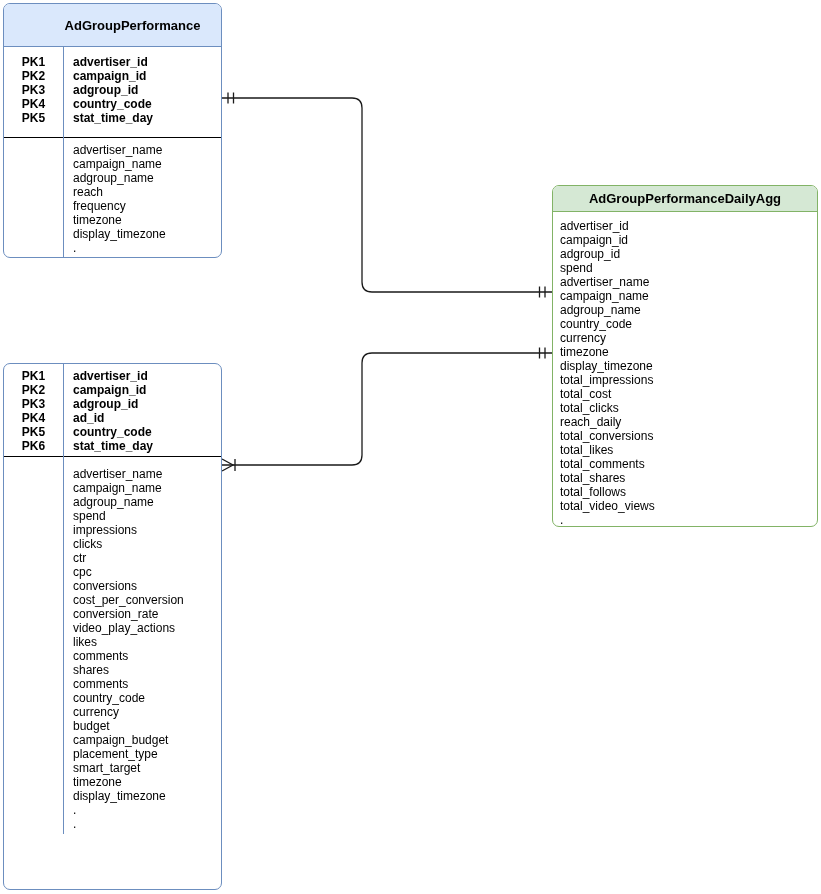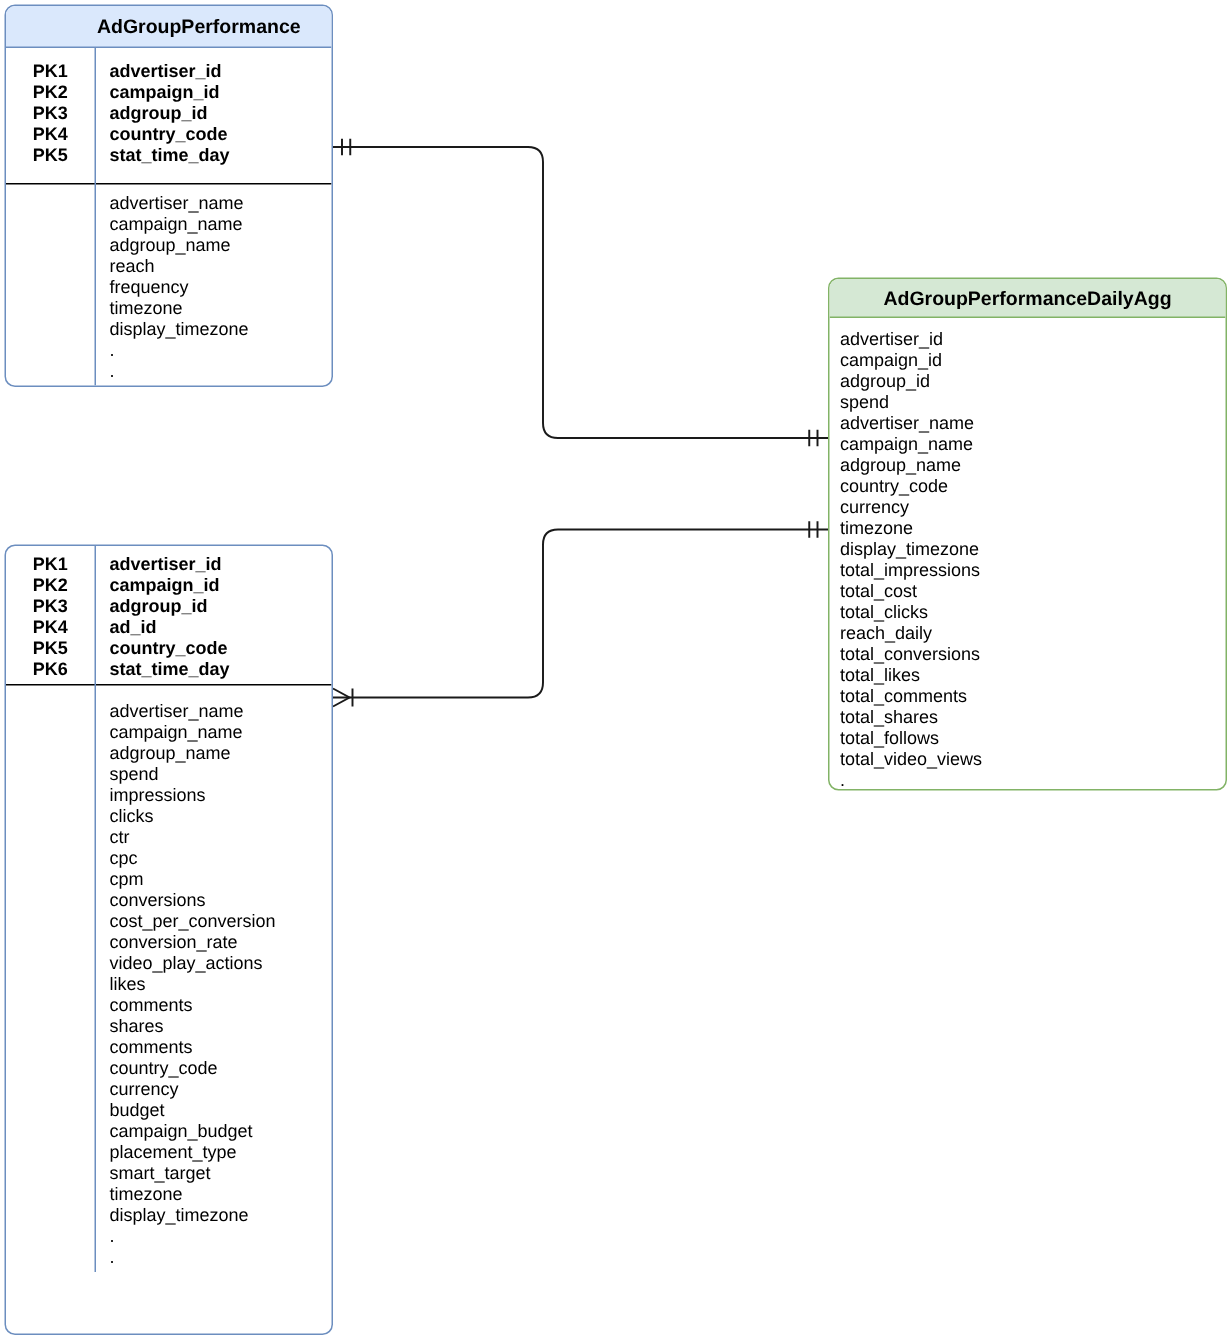--- a/index.html
+++ b/index.html
@@ -29,21 +29,21 @@
     border-radius: 7px;
     overflow: hidden;
   }
   .er-table.blue  { border: 1.5px solid #6c8ebf; }
   .er-table.green { border: 1.5px solid #82b366; }
 
   .er-header {
     display: flex; align-items: center; justify-content: center;
     font-weight: bold; font-size: 13px;
   }
-  .blue  .er-header { height: 28px; background: #dae8fc; border-bottom: 1.5px solid #6c8ebf; padding-left: 40px; }
+  .blue  .er-header { height: 43px; background: #dae8fc; border-bottom: 1.5px solid #6c8ebf; padding-left: 40px; }
   .green .er-header { height: 26px; background: #d5e8d4; border-bottom: 1.5px solid #82b366; }
 
   .er-body { position: relative; }
 
   .col-divider {
     position: absolute; left: 59px; top: 0; bottom: 0; width: 1px;
     background: #6c8ebf;
   }
   .section-divider { height: 1px; background: #000000; }
 
@@ -185,21 +185,20 @@
           <div class="field-row">spend</div>
 
           <div class="field-row">impressions</div>
 
           <div class="field-row">clicks</div>
 
           <div class="field-row">ctr</div>
 
           <div class="field-row">cpc</div>
 
-          <div class="field-row">cpm</div>
 
           <div class="field-row">conversions</div>
 
           <div class="field-row">cost_per_conversion</div>
 
           <div class="field-row">conversion_rate</div>
 
 
           <div class="field-row">video_play_actions</div>
 

